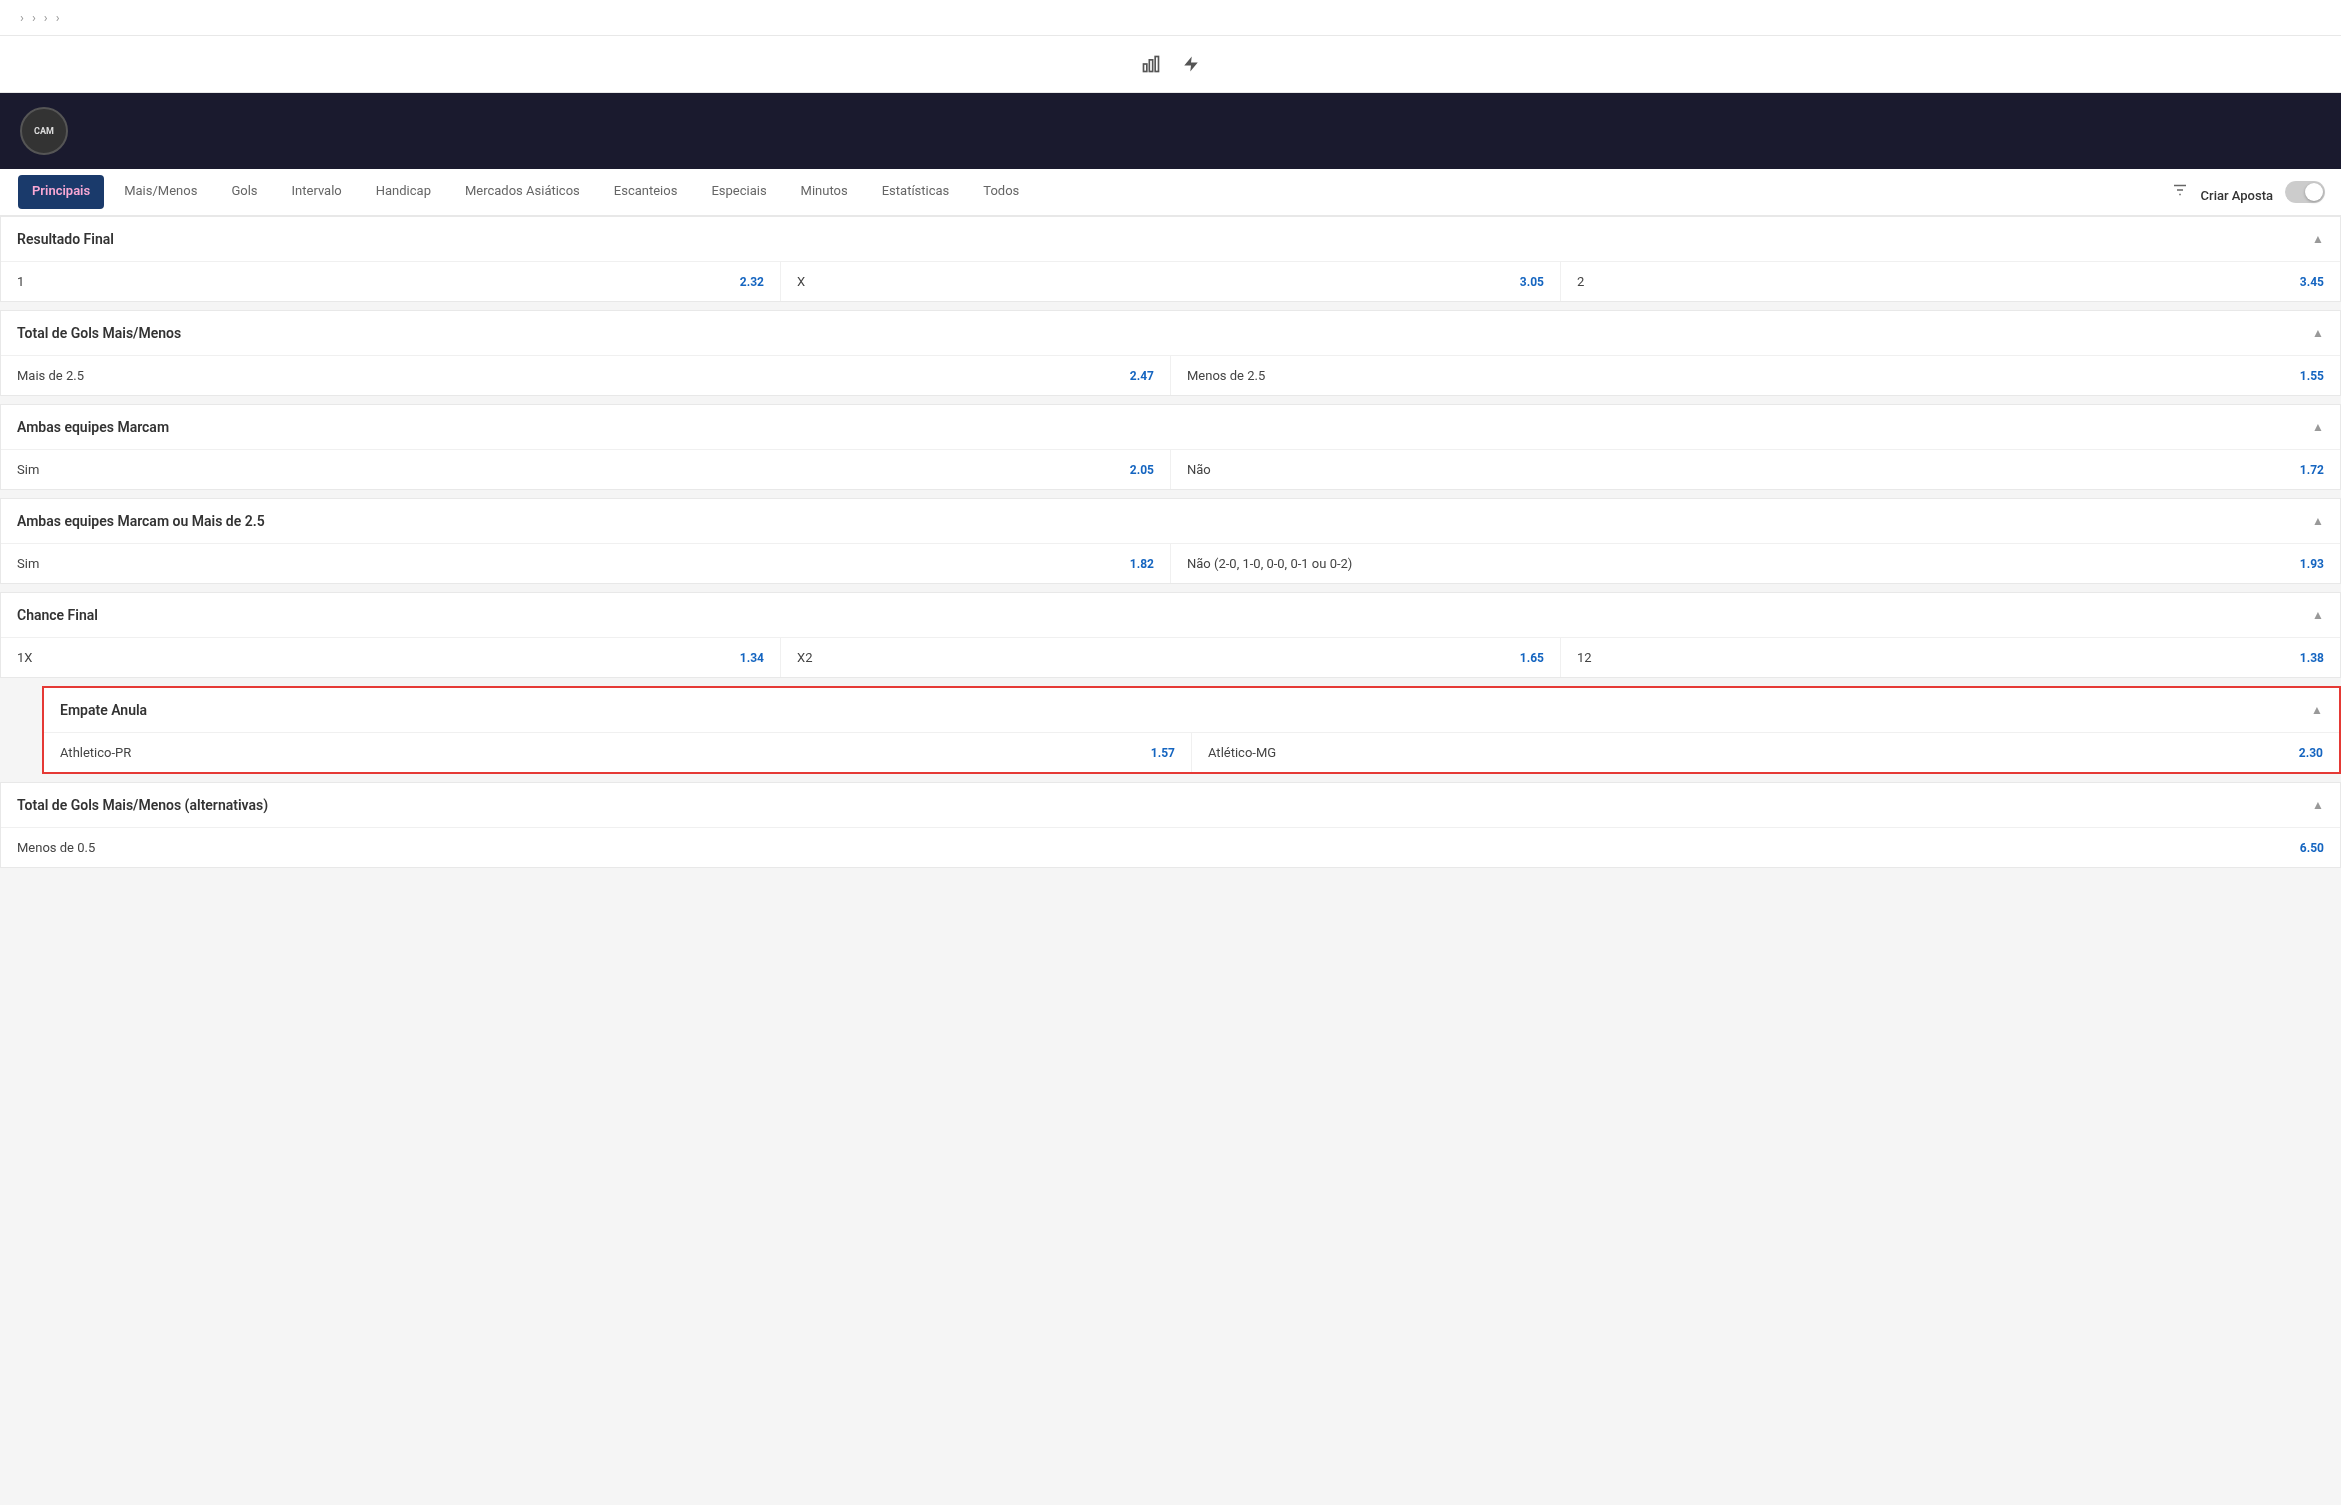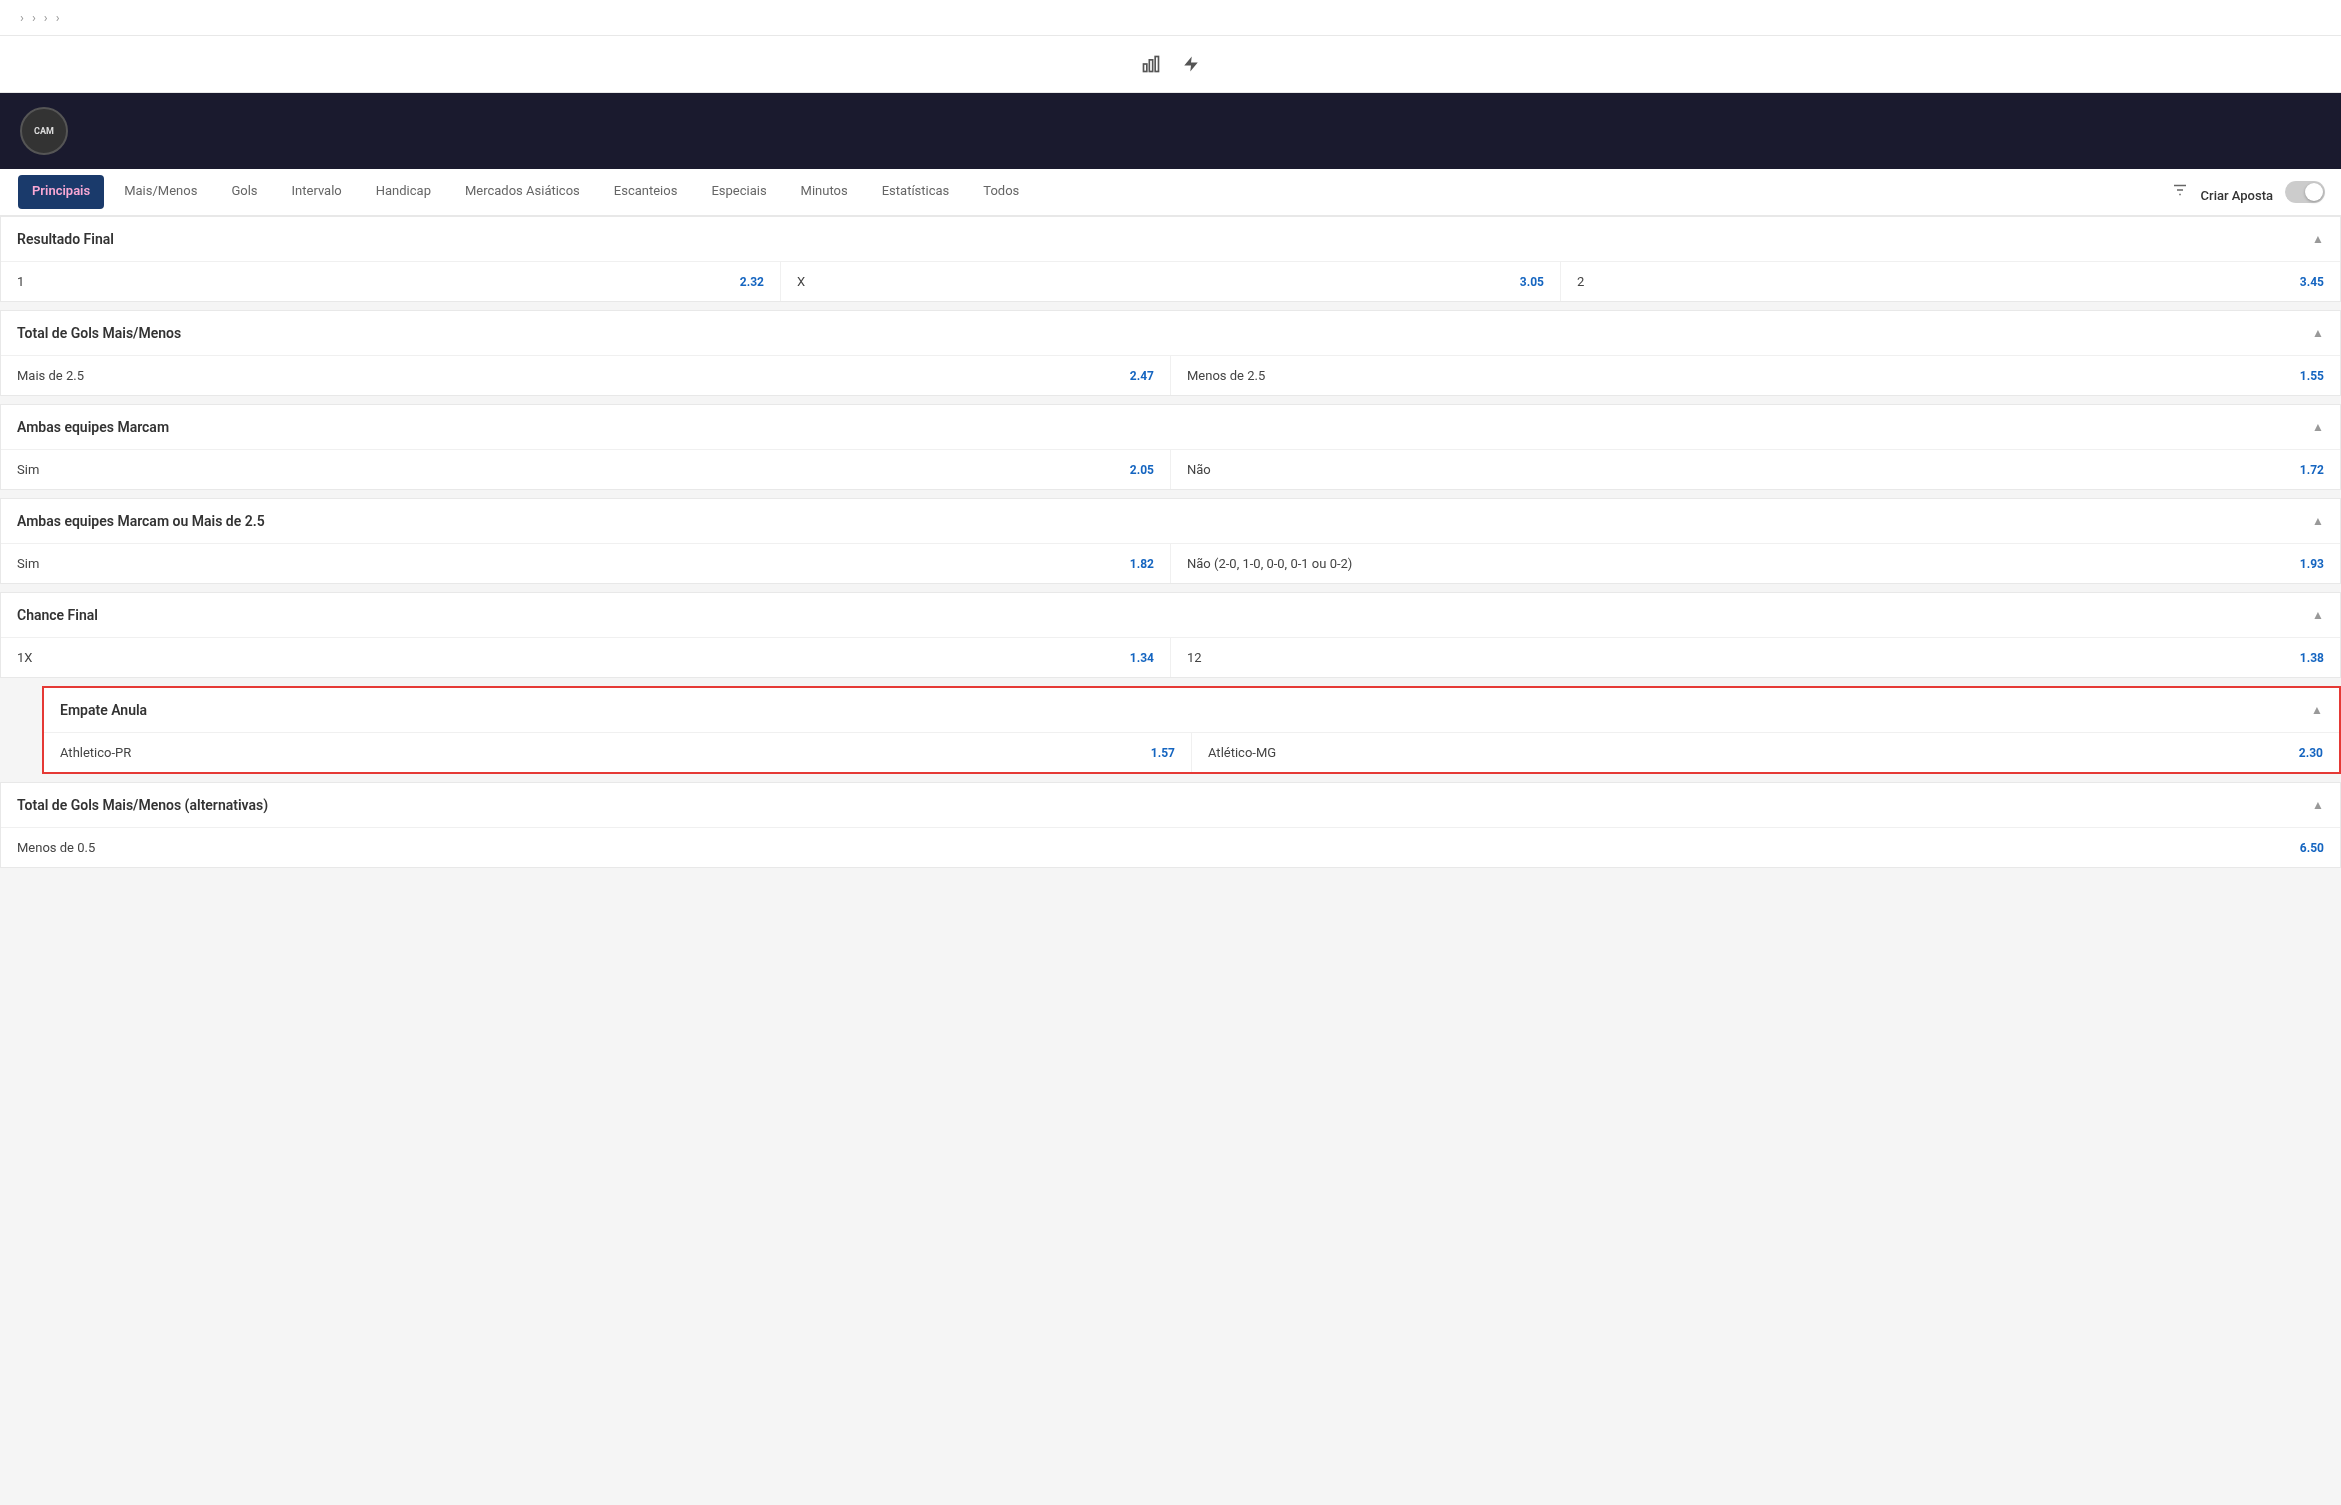--- a/index.html
+++ b/index.html
@@ -352,20 +352,24 @@
       <div class="market-header">
     <span class="market-title">Chance Final</span>
     <span class="chevron">▲</span>
   </div>
       <div class="odds-row">
         <div class="odd-cell">
         <span class="odd-label">1X</span>
         <span class="odd-value">1.34</span>
       </div>
         <div class="odd-cell">
+        <span class="odd-label">X2</span>
+        <span class="odd-value">1.65</span>
+      </div>
+        <div class="odd-cell">
         <span class="odd-label">12</span>
         <span class="odd-value">1.38</span>
       </div>
       </div>
     </div>
     <div class="market-section highlighted">
       <div class="market-header">
     <span class="market-title">Empate Anula</span>
     <span class="chevron">▲</span>
   </div>

